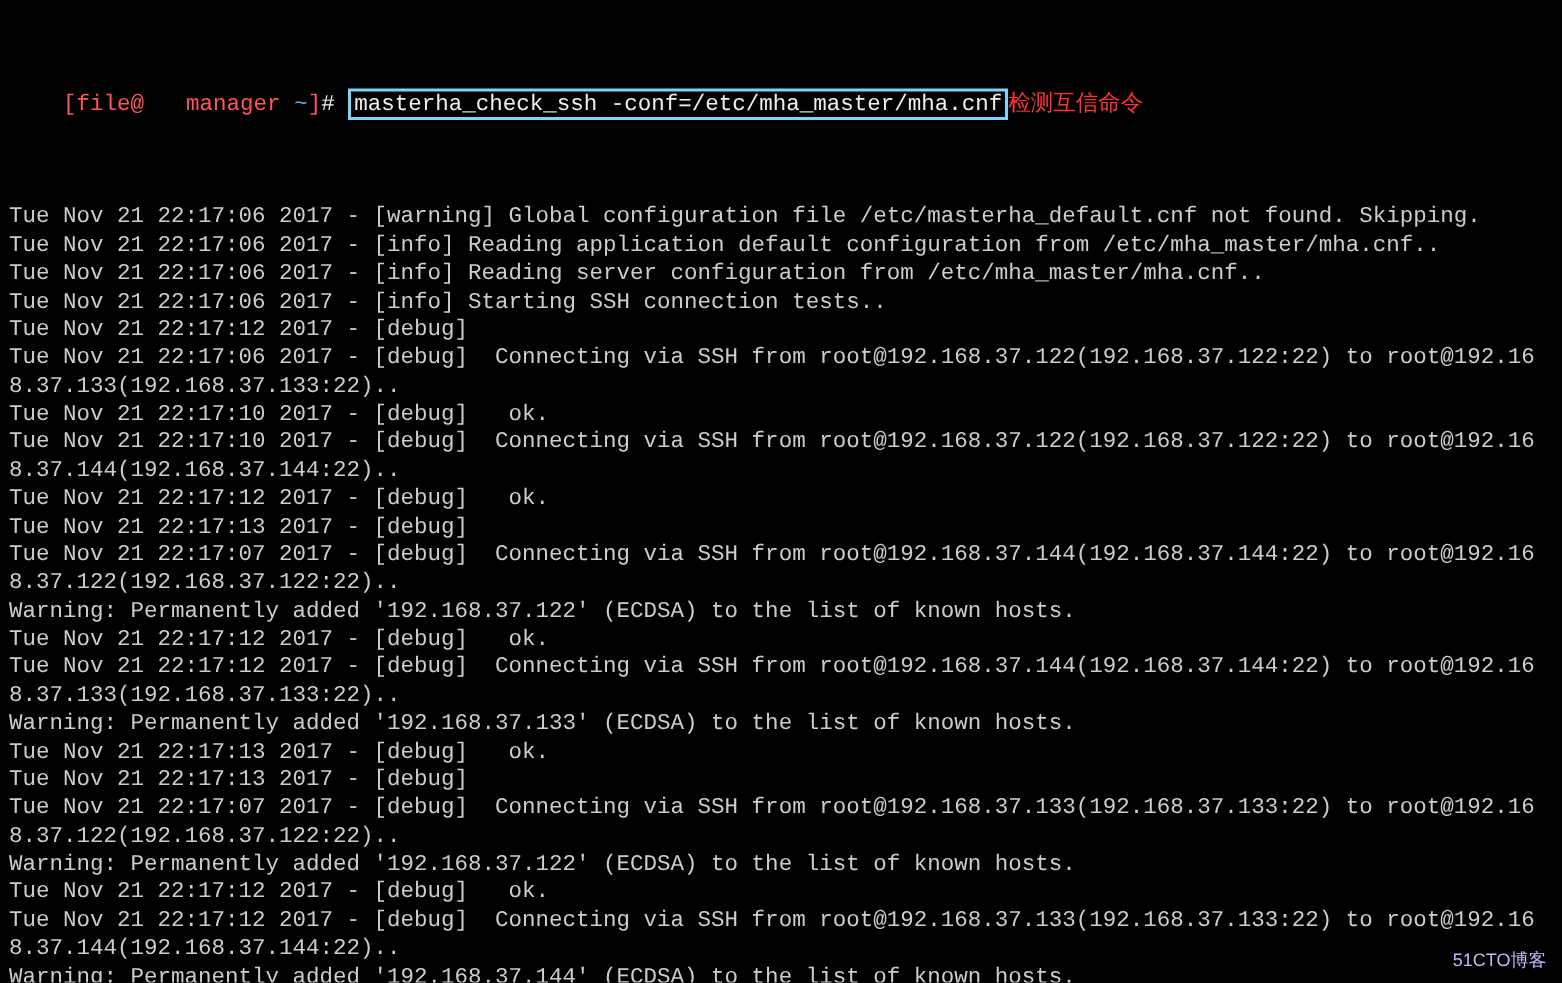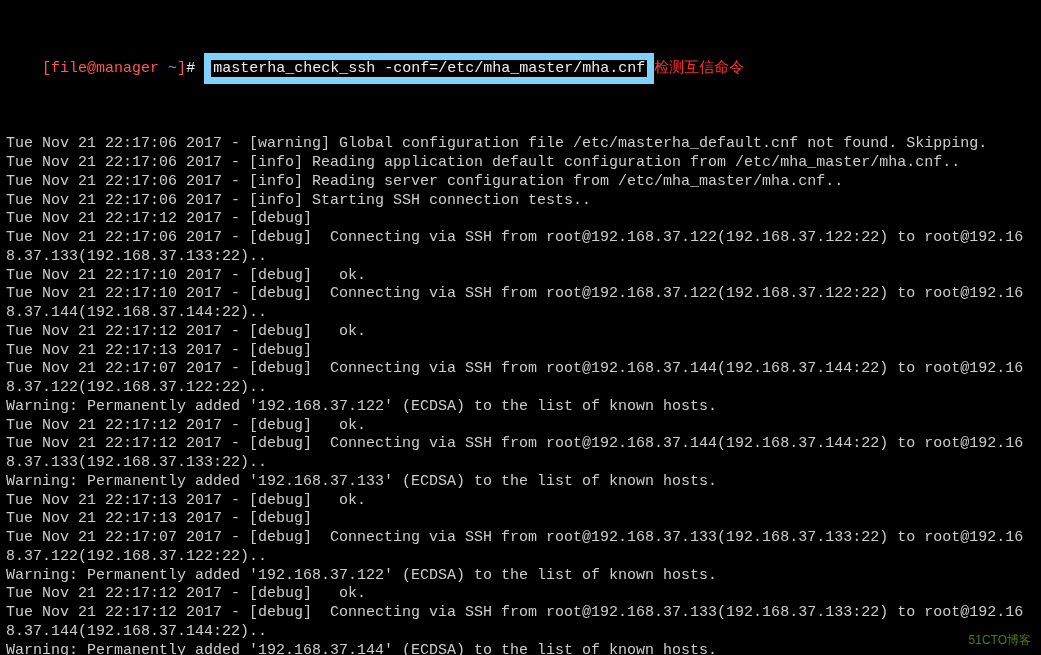--- a/index.html
+++ b/index.html
@@ -1,27 +1,27 @@
 <!DOCTYPE html>
 <html><head>
 <meta charset="utf-8">
 <style>
   html,body{margin:0;padding:0;background:#000;font-family:"Courier New",monospace;font-size:15px;color:#ccc;width:1041px;}
   .term{padding:4px 6px;white-space:pre-wrap;word-break:break-all;line-height:1.25;}
   .line{display:block;}
   .prompt-open{color:#ff5555;}
   .prompt-user{color:#ff5555;}
   .prompt-at{color:#ff5555;}
-  .prompt-host{color:#ff5555;}
+  .prompt-host{color:#ff5555;margin-left:28px;}
   .prompt-path{color:#55aaff;}
   .prompt-close{color:#ff5555;}
   .cmd{color:#eee;}
-  .boxred{border:7px solid #7dd3fc;color:#eee;padding:0 2px;}
-  .note{color:#ff3030;font-family:Liberation Mono, monospace;font-size:15px;}
-  .watermark{position:absolute;right:10px;bottom:6px;color:#4d7c0f;font-size:12px;font-family:"SimSun",sans-serif;}
+  .boxred{border:2px solid #7dd3fc;color:#eee;padding:0 2px;}
+  .note{color:#ff3030;font-family:Liberation Sans, sans-serif;font-size:15px;}
+  .watermark{position:absolute;right:10px;bottom:6px;color:#c4b5fd;font-size:12px;font-family:"SimSun",sans-serif;}
   .wrap{position:relative;width:1041px;height:655px;overflow:hidden;}
 </style>
 </head>
 <body>
 <div class="wrap">
 
 <div class="term">
   <span class="line">
     <span class="prompt-open">[</span><span class="prompt-user">file</span><span class="prompt-at">@</span><span class="prompt-host">manager</span><span class="prompt-path"> </span><span class="prompt-path">~</span><span class="prompt-close">]</span><span class="cmd"># </span><span class="boxred">masterha_check_ssh -conf=/etc/mha_master/mha.cnf</span><span class="note">检测互信命令</span>
   </span>

